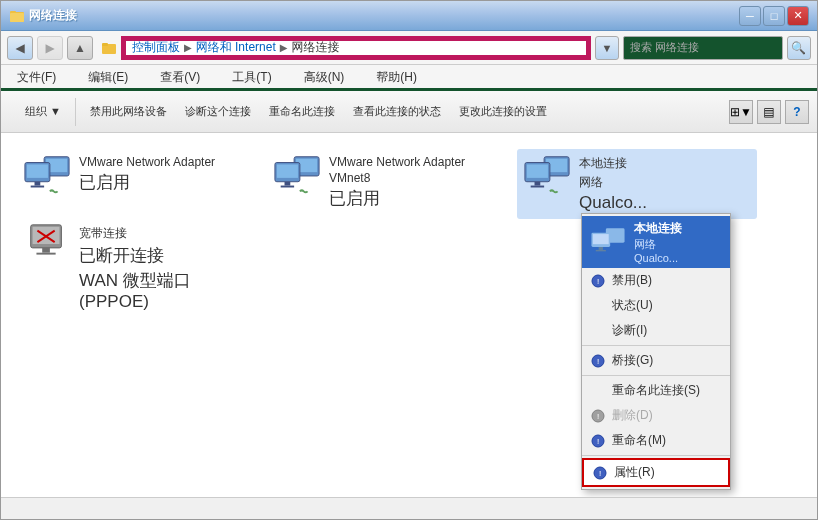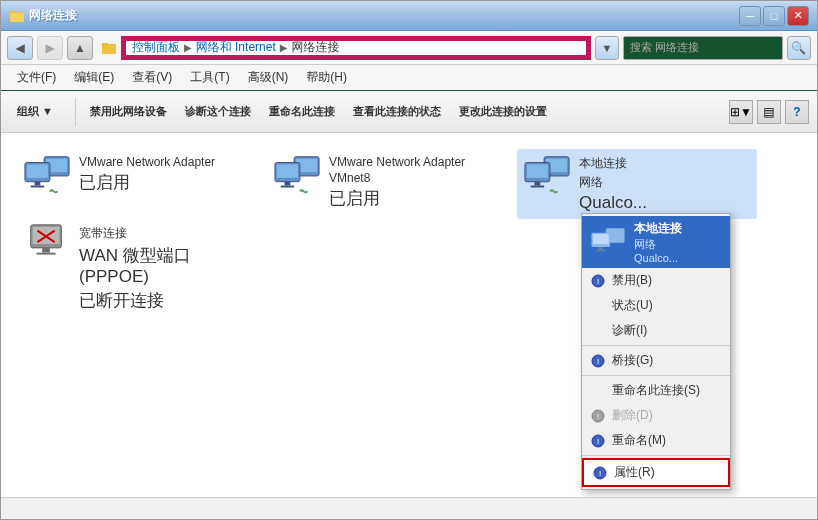--- a/index.html
+++ b/index.html
@@ -145,24 +145,24 @@
       cursor: pointer;
       font-size: 12px;
       color: #555;
     }
 
     
     .menu-bar {
       background: #f5f5f5;
       height: 26px;
       display: flex;
-      align-items: center;
+      align-items: flex-end;
       padding: 0 8px;
-      border-bottom: 1px solid #14532d;
-      gap: 2px;
+      border-bottom: 3px solid #14532d;
+      gap: 16px;
     }
     .menu-item {
       padding: 2px 8px;
       cursor: pointer;
       font-size: 12px;
       color: #333;
       border-radius: 2px;
     }
 
     
@@ -171,31 +171,30 @@
       height: 42px;
       display: flex;
       align-items: center;
       padding: 0 8px;
       border-bottom: 1px solid #ccc;
       gap: 2px;
     }
     .toolbar-btn {
       display: flex;
       flex-direction: column;
-      align-items: flex-start;
+      align-items: flex-end;
       justify-content: center;
       padding: 2px 8px;
       cursor: pointer;
       border-radius: 3px;
       font-size: 11px;
       color: #333;
       gap: 2px;
       min-width: 60px;
       height: 36px;
-      font-weight: bold;
     }
     .toolbar-sep {
       width: 1px;
       height: 28px;
       background: #ccc;
       margin: 0 4px;
     }
     .toolbar-right {
       margin-left: auto;
       display: flex;
@@ -527,22 +526,22 @@
               <rect x="10" y="6" width="28" height="18" fill="#b8b8b8"></rect>
               <rect x="20" y="28" width="8" height="5" fill="#707070"></rect>
               <rect x="14" y="33" width="20" height="2" fill="#707070"></rect>
 
               <line x1="15" y1="10" x2="33" y2="22" stroke="#cc0000" stroke-width="2"></line>
               <line x1="33" y1="10" x2="15" y2="22" stroke="#cc0000" stroke-width="2"></line>
             </svg>
           </div>
           <div class="net-item-info">
             <span class="net-item-name">宽带连接</span>
+            <span class="net-item-status">已断开连接</span>
             <span class="net-item-status">WAN 微型端口 (PPPOE)</span>
-            <span class="net-item-status">已断开连接</span>
           </div>
         </div>
 
       </div>
 
       <div class="context-menu">
 
         <div class="local-connection-header">
           <svg width="36" height="32" viewBox="0 0 50 42">
             <rect x="22" y="2" width="26" height="20" rx="2" fill="#8ab8e8"></rect>

